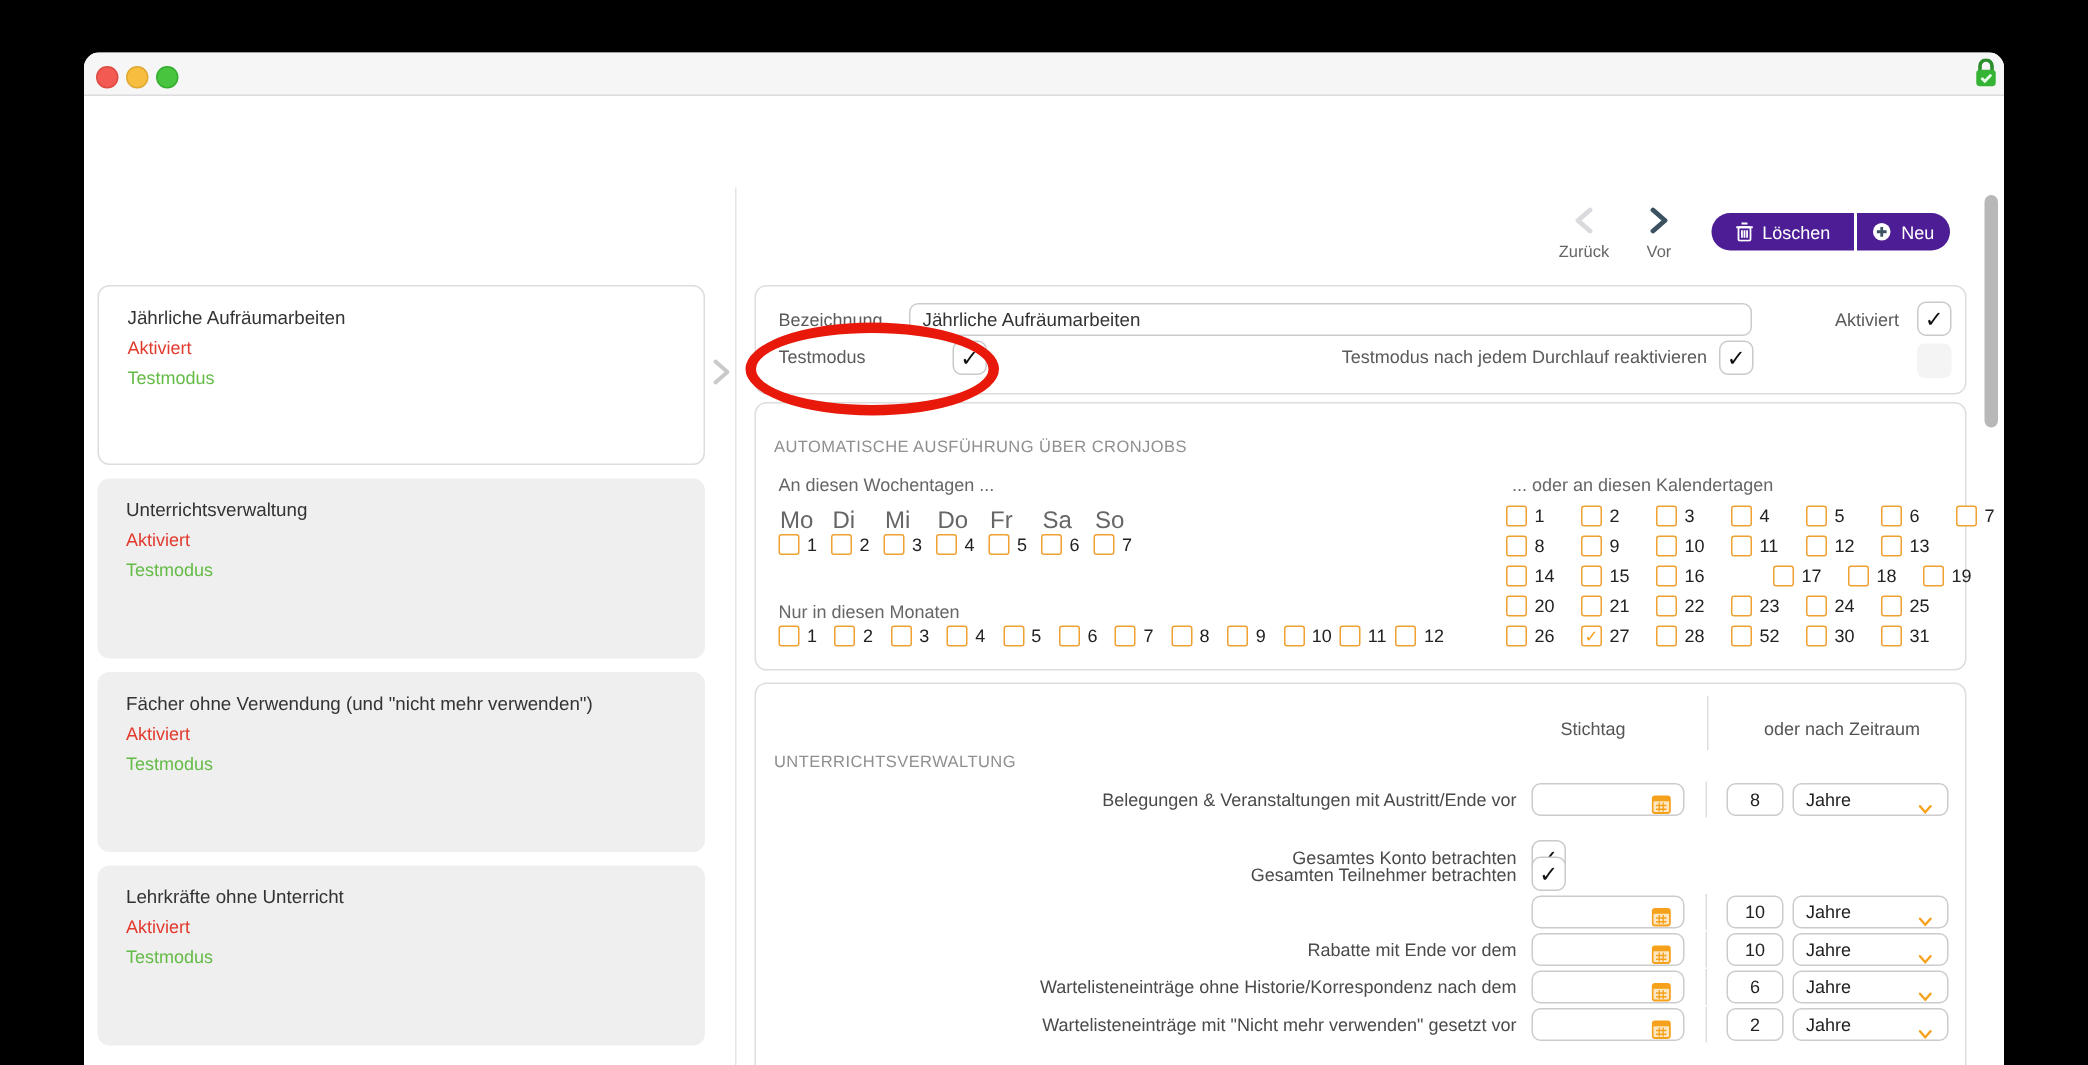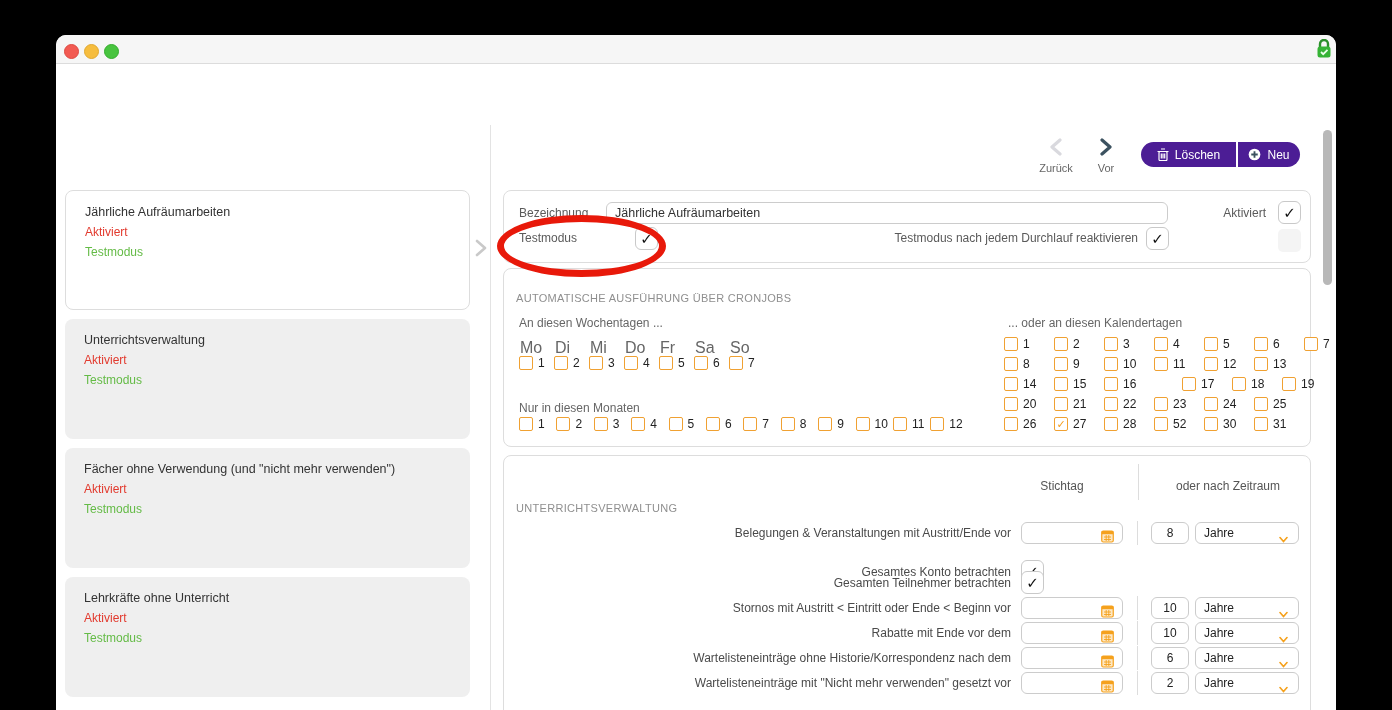--- a/index.html
+++ b/index.html
@@ -413,21 +413,20 @@
           </div>
           <div class="ret-row" style="top: 104px;">
             <div class="ret-label">Gesamtes Konto betrachten</div>
             <div class="ret-check">✓</div>
           </div>
           <div class="ret-row" style="top: 115px;">
             <div class="ret-label">Gesamten Teilnehmer betrachten</div>
             <div class="ret-check">✓</div>
           </div>
           <div class="ret-row" style="top: 140px;">
-            <div class="ret-label">Stornos mit Austritt &lt; Eintritt oder Ende &lt; Beginn vor</div>
             <div class="date-field">
               <span style="font-size: 12px; color: rgb(51, 51, 51); position: absolute; left: 6px; top: 4px;"></span>
               <span style="position: absolute; right: 4px; top: 3px;">
                 <svg width="13" height="14" viewBox="0 0 13 14">
                   <rect x="0.75" y="2" width="11.5" height="11" rx="1.5" fill="#fde7c3" stroke="#f5a11c" stroke-width="1.2"></rect>
                   <rect x="0.75" y="2" width="11.5" height="3.2" fill="#f5a11c"></rect>
                   <path d="M3 8 h7 M3 10.5 h7 M5.2 6 v6 M7.8 6 v6" stroke="#f5a11c" stroke-width="0.9"></path>
                 </svg>
               </span>
             </div>

